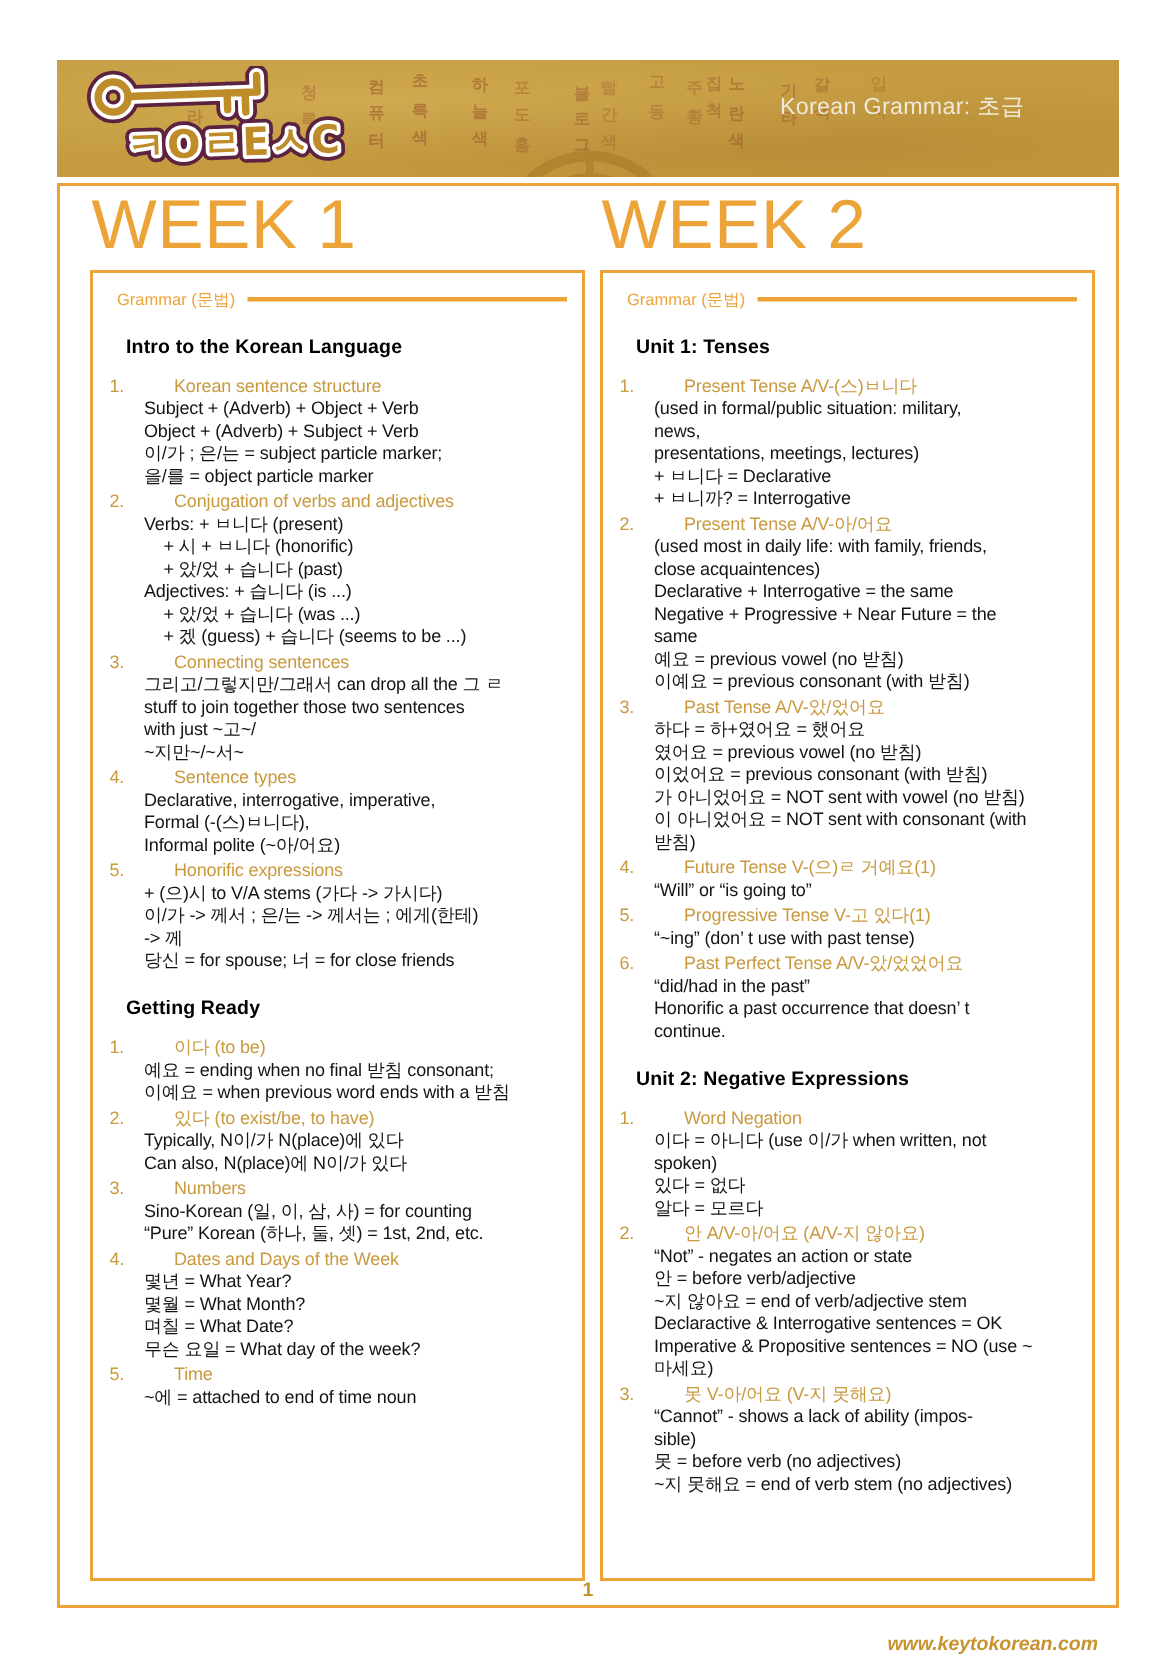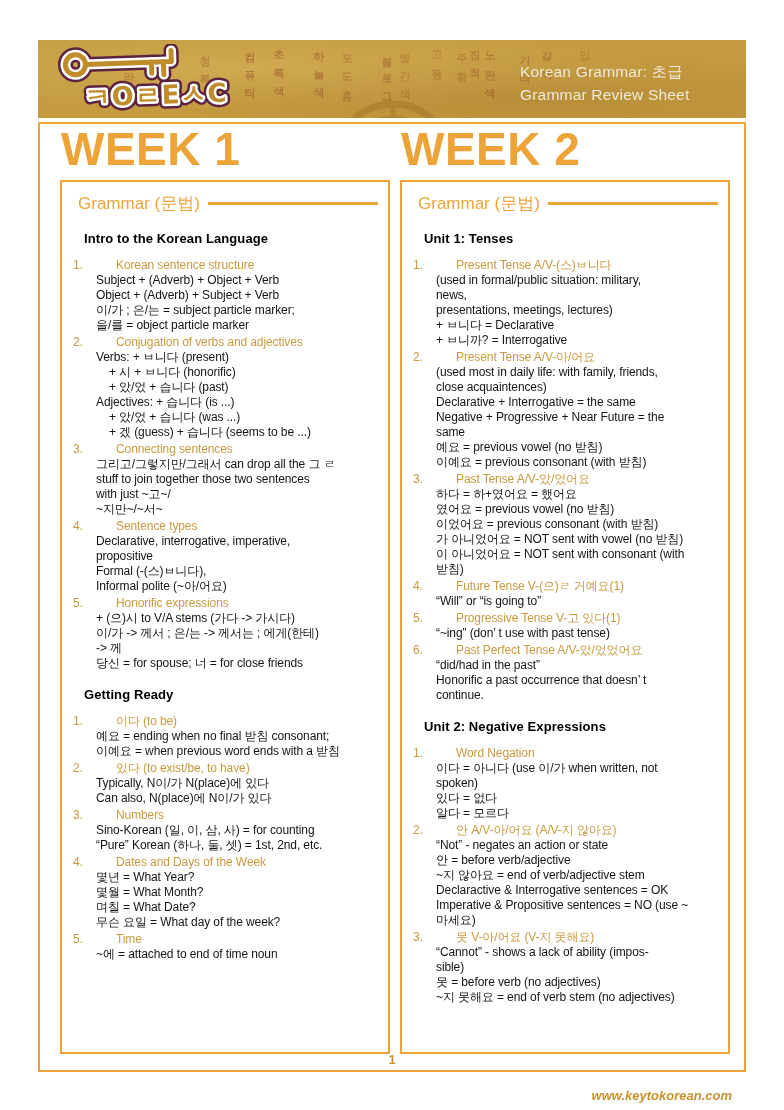--- a/index.html
+++ b/index.html
@@ -26,25 +26,25 @@
   .logo { position:absolute; left:16px; top:4px; }
   .band-title { position:absolute; left:482px; top:20px; color:#F0E8D8; font-size:15.5px; line-height:23px; letter-spacing:.2px; }
   
   .frame {
     position:absolute; left:38px; top:122px; width:708px; height:950px;
     border:2px solid var(--accent); padding-top:2px;
   }
   .cols { display:flex; gap:10px; padding:0 14px 0 20px; }
   .col { width:330px; }
   .week-title {
-    font-size:46px; line-height:46px; font-weight:bold; color:var(--accent);
+    font-size:46px; line-height:46px; font-weight:normal; color:var(--accent);
     letter-spacing:0.5px; margin:0 0 8px 1px;
   }
   .gbox { border:2px solid var(--accent); height:874px; padding:8px 10px; overflow:hidden; }
-  .gbox-head { display:flex; align-items:center; color:var(--accent); font-size:17px; padding-left:6px; margin-top:2px; }
+  .gbox-head { display:flex; align-items:center; color:var(--accent); font-size:11px; padding-left:6px; margin-top:2px; }
   .gbox-head .rule { flex:1; height:3px; background:var(--accent); margin-left:8px; }
   .sec-head { font-weight:bold; font-size:13px; color:#000; margin:16px 0 12px 2px; letter-spacing:.1px;padding-left:10px; }
   ol.items { list-style:none; counter-reset:gi; }
   ol.items li {
     counter-increment:gi; position:relative; padding-left:24px;
     font-size:12px; line-height:15px; margin-bottom:2px; letter-spacing:-0.1px;
   }
   ol.items li::before {
     content:counter(gi) "."; position:absolute; left:1px; top:0; color:var(--gold);
   }
@@ -105,21 +105,20 @@
         <use href="#keyshape" fill="none" stroke="#ffffff" stroke-width="10" stroke-linecap="round" stroke-linejoin="round"></use>
         <use href="#keyshape" fill="none" stroke="#BE8C28" stroke-width="5" stroke-linecap="round" stroke-linejoin="round"></use>
         <text class="logo-t" x="30" y="60" fill="none" stroke="#5B2340" stroke-width="10" stroke-linejoin="round">ㅋOㄹEㅅC</text>
         <text class="logo-t" x="30" y="60" fill="none" stroke="#ffffff" stroke-width="5" stroke-linejoin="round">ㅋOㄹEㅅC</text>
         <text class="logo-t" x="30" y="60" fill="#BE8C28">ㅋOㄹEㅅC</text>
       </g>
     </svg>
 
     <div class="band-title">
       <div>Korean Grammar: 초급</div>
-      <div>Grammar Review Sheet</div>
     </div>
   </header>
 
   <main class="frame">
     <div class="cols" id="columns">
         <div class="col">
           <div class="week-title">WEEK 1</div>
           <div class="gbox">
             <div class="gbox-head">
               <span>Grammar (문법)</span>
@@ -146,21 +145,20 @@
               <li>
                 <div class="item-title">Connecting sentences</div>
                 <div class="item-line">그리고/그렇지만/그래서 can drop all the 그 ㄹ</div>
                 <div class="item-line">stuff to join together those two sentences</div>
                 <div class="item-line">with just ~고~/</div>
                 <div class="item-line">~지만~/~서~</div>
               </li>
               <li>
                 <div class="item-title">Sentence types</div>
                 <div class="item-line">Declarative, interrogative, imperative,</div>
-                <div class="item-line">propositive</div>
                 <div class="item-line">Formal (-(스)ㅂ니다),</div>
                 <div class="item-line">Informal polite (~아/어요)</div>
               </li>
               <li>
                 <div class="item-title">Honorific expressions</div>
                 <div class="item-line">+ (으)시 to V/A stems (가다 -&gt; 가시다)</div>
                 <div class="item-line">이/가 -&gt; 께서 ; 은/는 -&gt; 께서는 ; 에게(한테)</div>
                 <div class="item-line">-&gt; 께</div>
                 <div class="item-line">당신 = for spouse; 너 = for close friends</div>
               </li>

